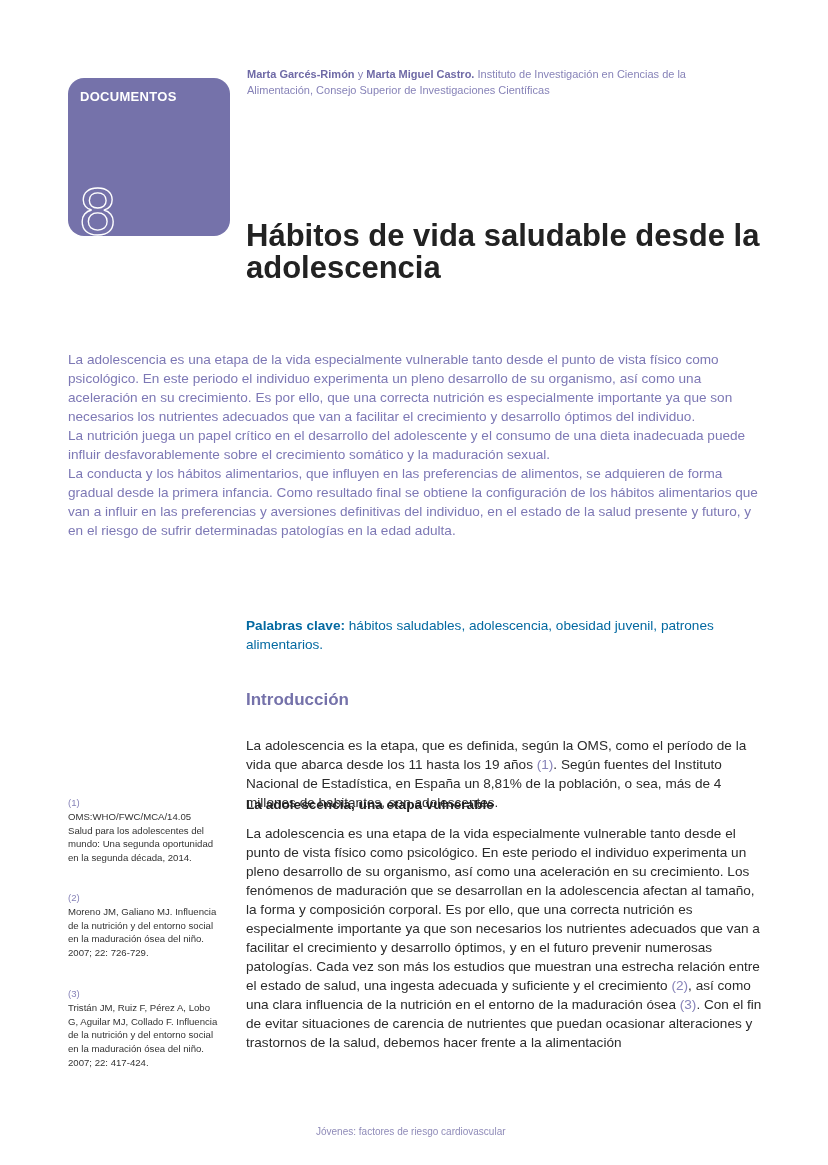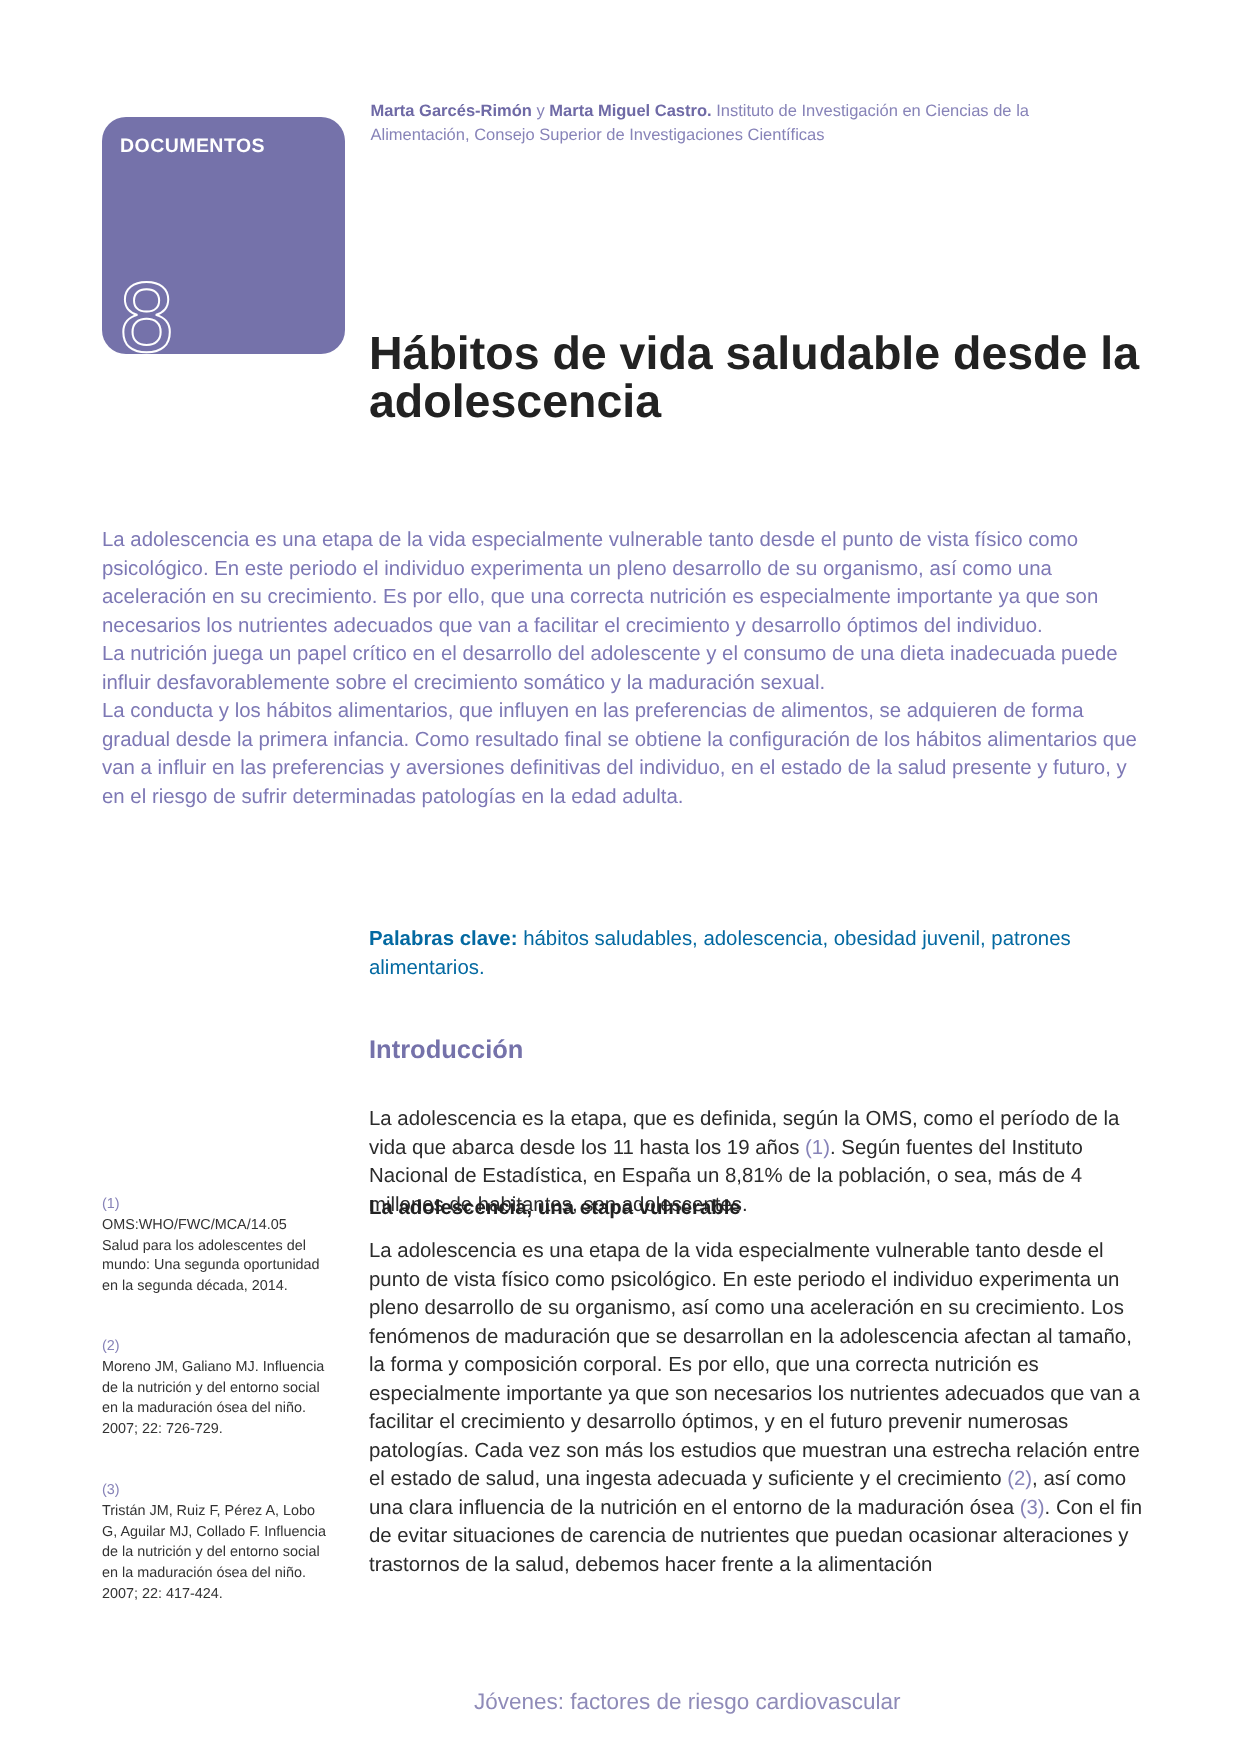--- a/index.html
+++ b/index.html
@@ -26,21 +26,21 @@
 
   .intro-head { left:246px; top:690px; font-size:17px; font-weight:bold; color:#7572aa; }
   .intro-text { left:246px; top:736px; width:520px; font-size:13.6px; line-height:19px; color:#2b2b2b; margin:0; }
   .subhead { left:246px; top:797px; font-size:13.6px; font-weight:bold; color:#222; }
   .body-text { left:246px; top:824px; width:520px; font-size:13.6px; line-height:19px; color:#2b2b2b; margin:0; }
   .ref { color:#8783b8; }
 
   .note { left:68px; width:150px; font-size:9.6px; line-height:13.8px; color:#333; }
   .note .num { color:#8783b8; display:block; }
 
-  .footer-text { left:316px; top:1126px; font-size:15px; color:#8f8bb8; }
+  .footer-text { left:316px; top:1126px; font-size:10px; color:#8f8bb8; }
   .page-num { left:738px; top:1116px; font-size:12px; color:#8f8bb8;margin-top:48px; }
 </style>
 </head>
 <body>
 
 <div class="abs chapter-box">
   <div class="chapter-label">DOCUMENTOS</div>
   <div class="chapter-number">8</div>
 </div>
 

